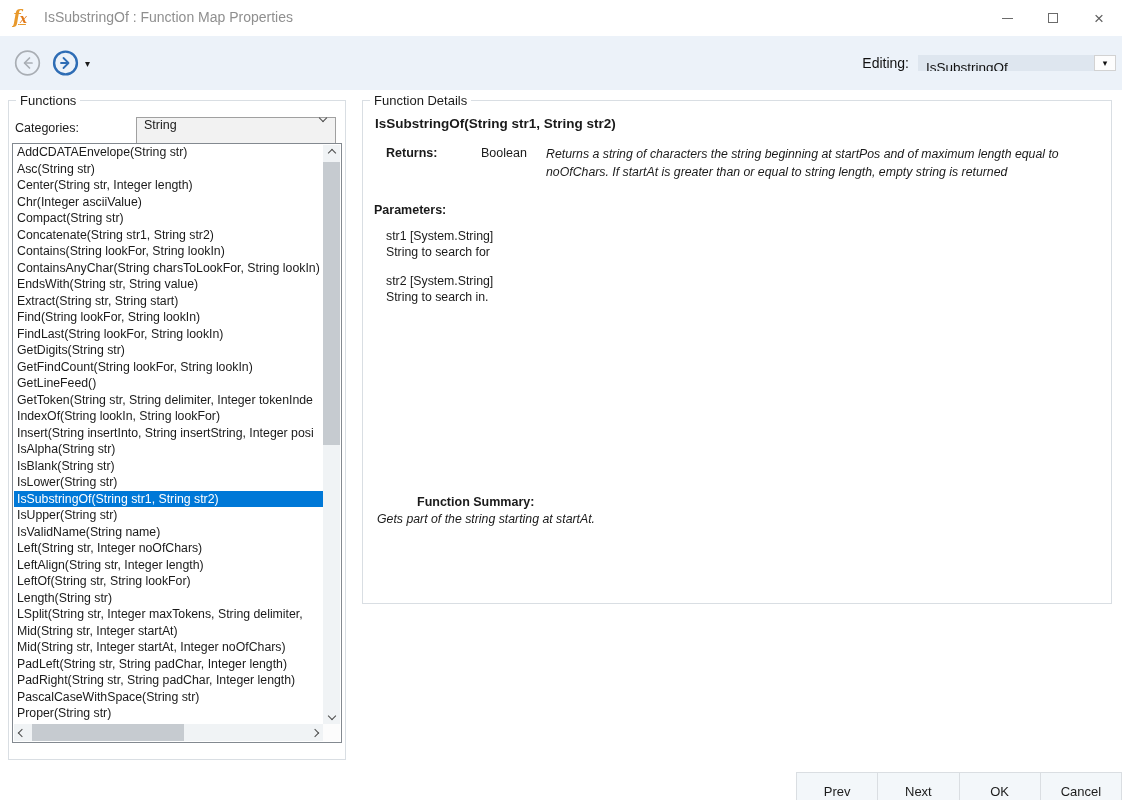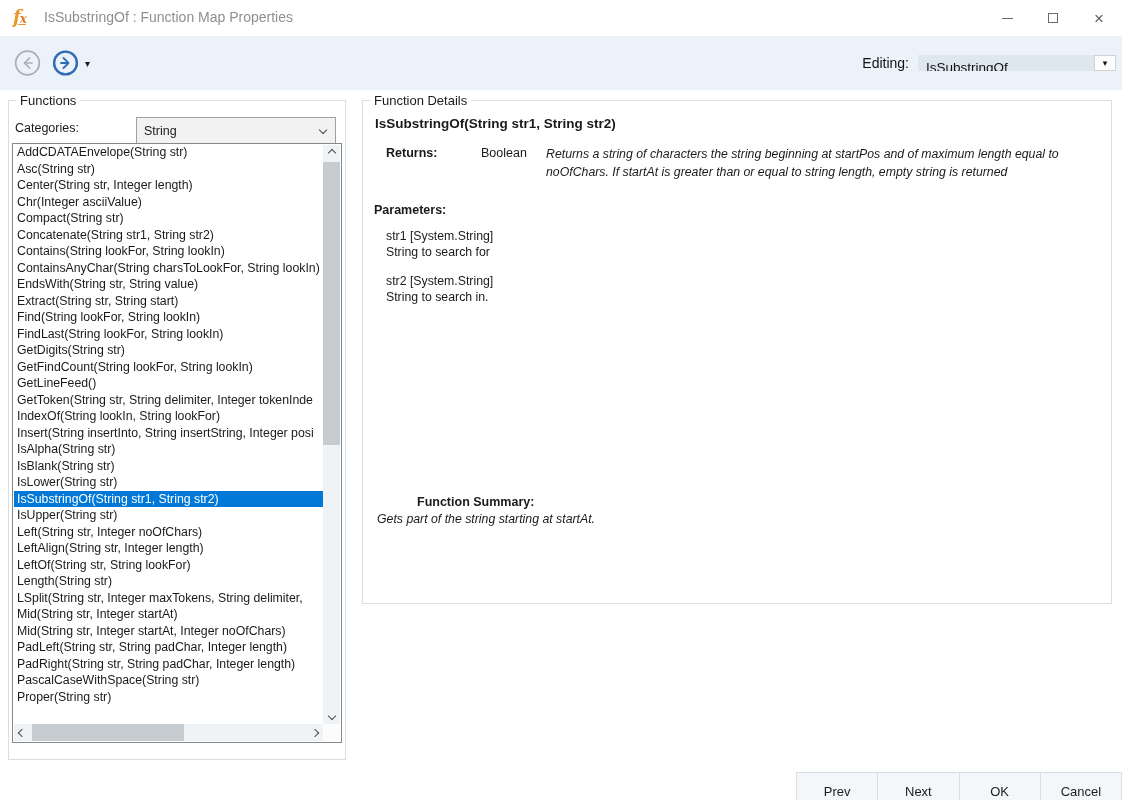--- a/index.html
+++ b/index.html
@@ -49,21 +49,21 @@
   .gb-label {
     position:absolute; top:-8px; left:7px; background:#ffffff;
     padding:0 4px; font-size:13px; color:#1b1b1b; line-height:15px; white-space:nowrap;
   }
 
   
   .categories-label { position:absolute; left:6px; top:20px; font-size:12.5px; }
   .categories-combo {
     position:absolute; left:127px; top:16px; width:200px; height:28px;
     background:#f2f2f2; border:1px solid #a0a0a0;
-    display:flex; align-items:center; cursor:default;gap:48px;
+    display:flex; align-items:flex-start; cursor:default;gap:48px;
   }
   .categories-combo .combo-value { flex:1; font-size:12.5px; padding-left:7px; white-space:nowrap; overflow:hidden; }
 
   .chev { display:inline-block; width:6px; height:6px;
           border-right:1.5px solid #4a4a4a; border-bottom:1.5px solid #4a4a4a; }
   .chev.down  { transform:rotate(45deg); }
   .chev.up    { transform:rotate(-135deg); }
   .chev.left  { transform:rotate(135deg); }
   .chev.right { transform:rotate(-45deg); }
   .categories-combo .chev { margin-right:9px; margin-top:-3px; }
@@ -191,20 +191,21 @@
         <div class="list-item">GetFindCount(String lookFor, String lookIn)</div>
         <div class="list-item">GetLineFeed()</div>
         <div class="list-item">GetToken(String str, String delimiter, Integer tokenInde</div>
         <div class="list-item">IndexOf(String lookIn, String lookFor)</div>
         <div class="list-item">Insert(String insertInto, String insertString, Integer posi</div>
         <div class="list-item">IsAlpha(String str)</div>
         <div class="list-item">IsBlank(String str)</div>
         <div class="list-item">IsLower(String str)</div>
         <div class="list-item selected">IsSubstringOf(String str1, String str2)</div>
         <div class="list-item">IsUpper(String str)</div>
+        <div class="list-item">IsValidName(String name)</div>
         <div class="list-item">Left(String str, Integer noOfChars)</div>
         <div class="list-item">LeftAlign(String str, Integer length)</div>
         <div class="list-item">LeftOf(String str, String lookFor)</div>
         <div class="list-item">Length(String str)</div>
         <div class="list-item">LSplit(String str, Integer maxTokens, String delimiter,</div>
         <div class="list-item">Mid(String str, Integer startAt)</div>
         <div class="list-item">Mid(String str, Integer startAt, Integer noOfChars)</div>
         <div class="list-item">PadLeft(String str, String padChar, Integer length)</div>
         <div class="list-item">PadRight(String str, String padChar, Integer length)</div>
         <div class="list-item">PascalCaseWithSpace(String str)</div>

